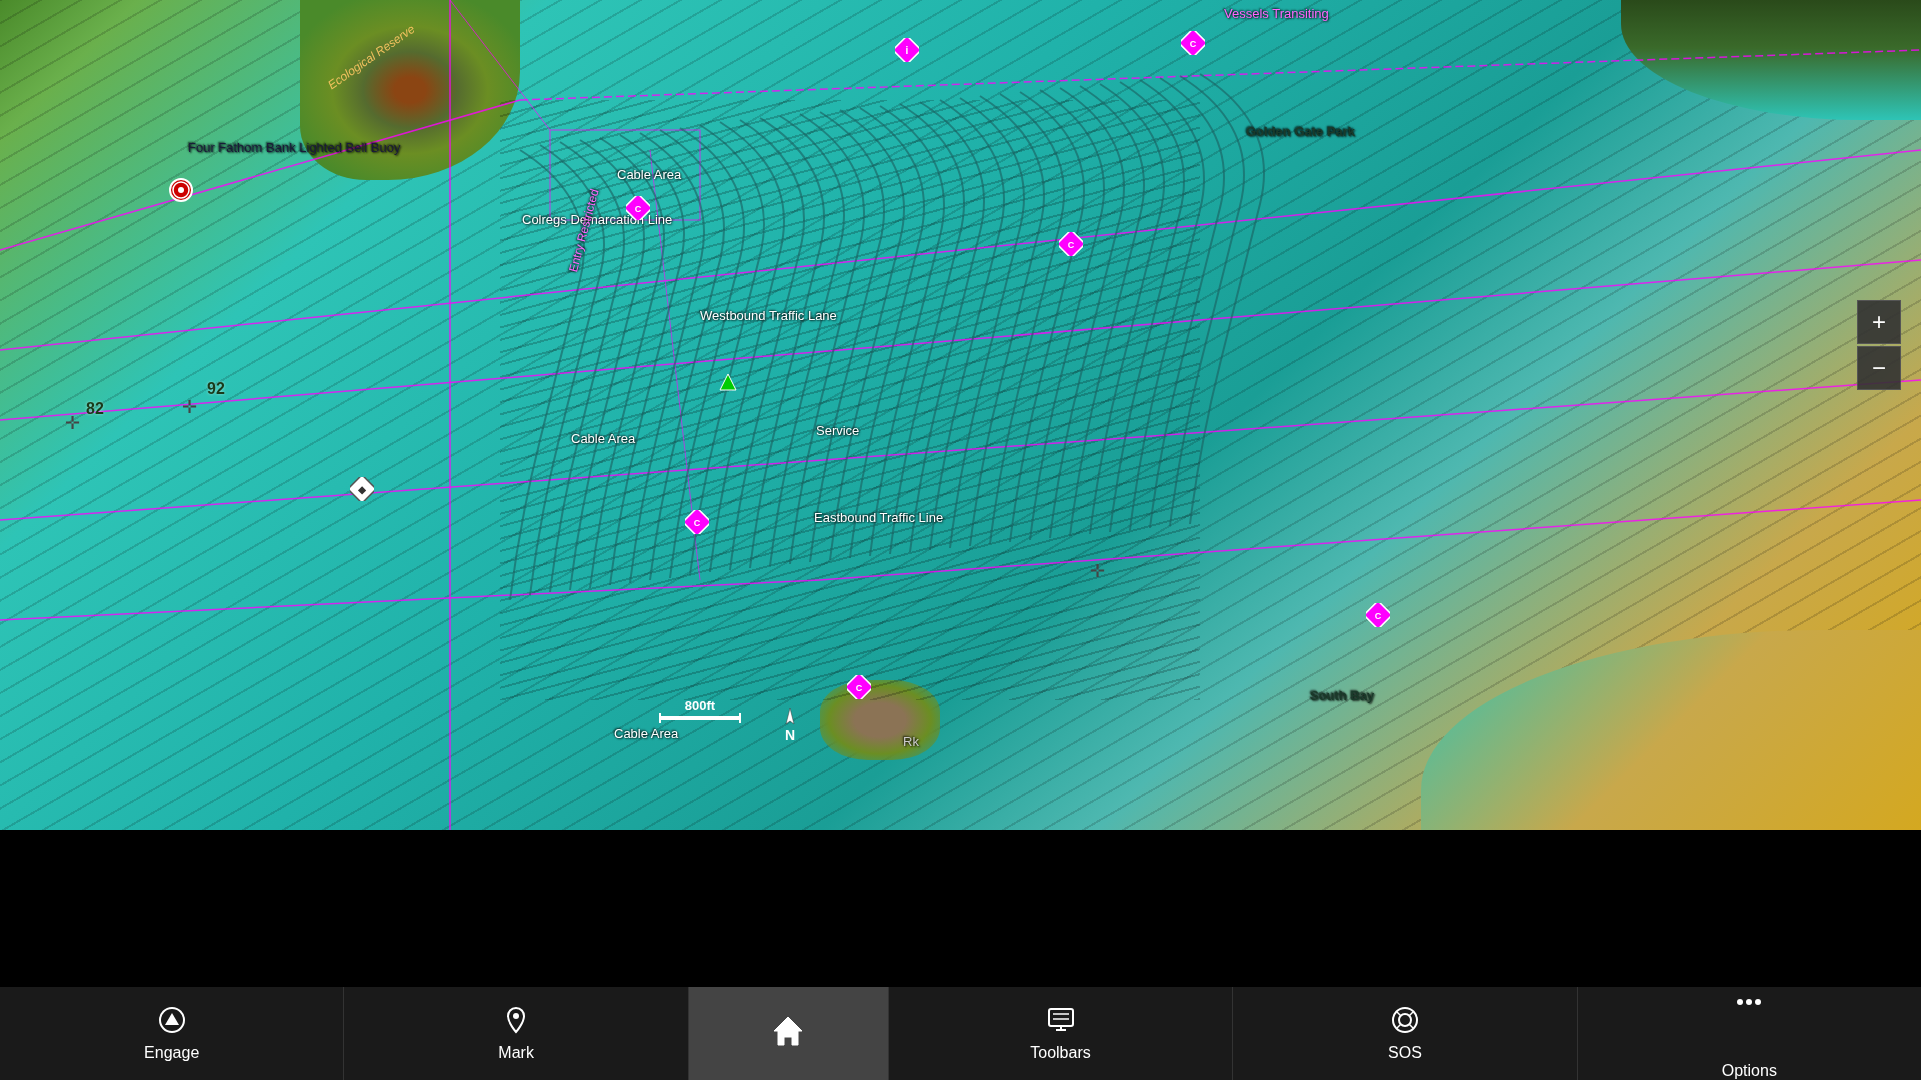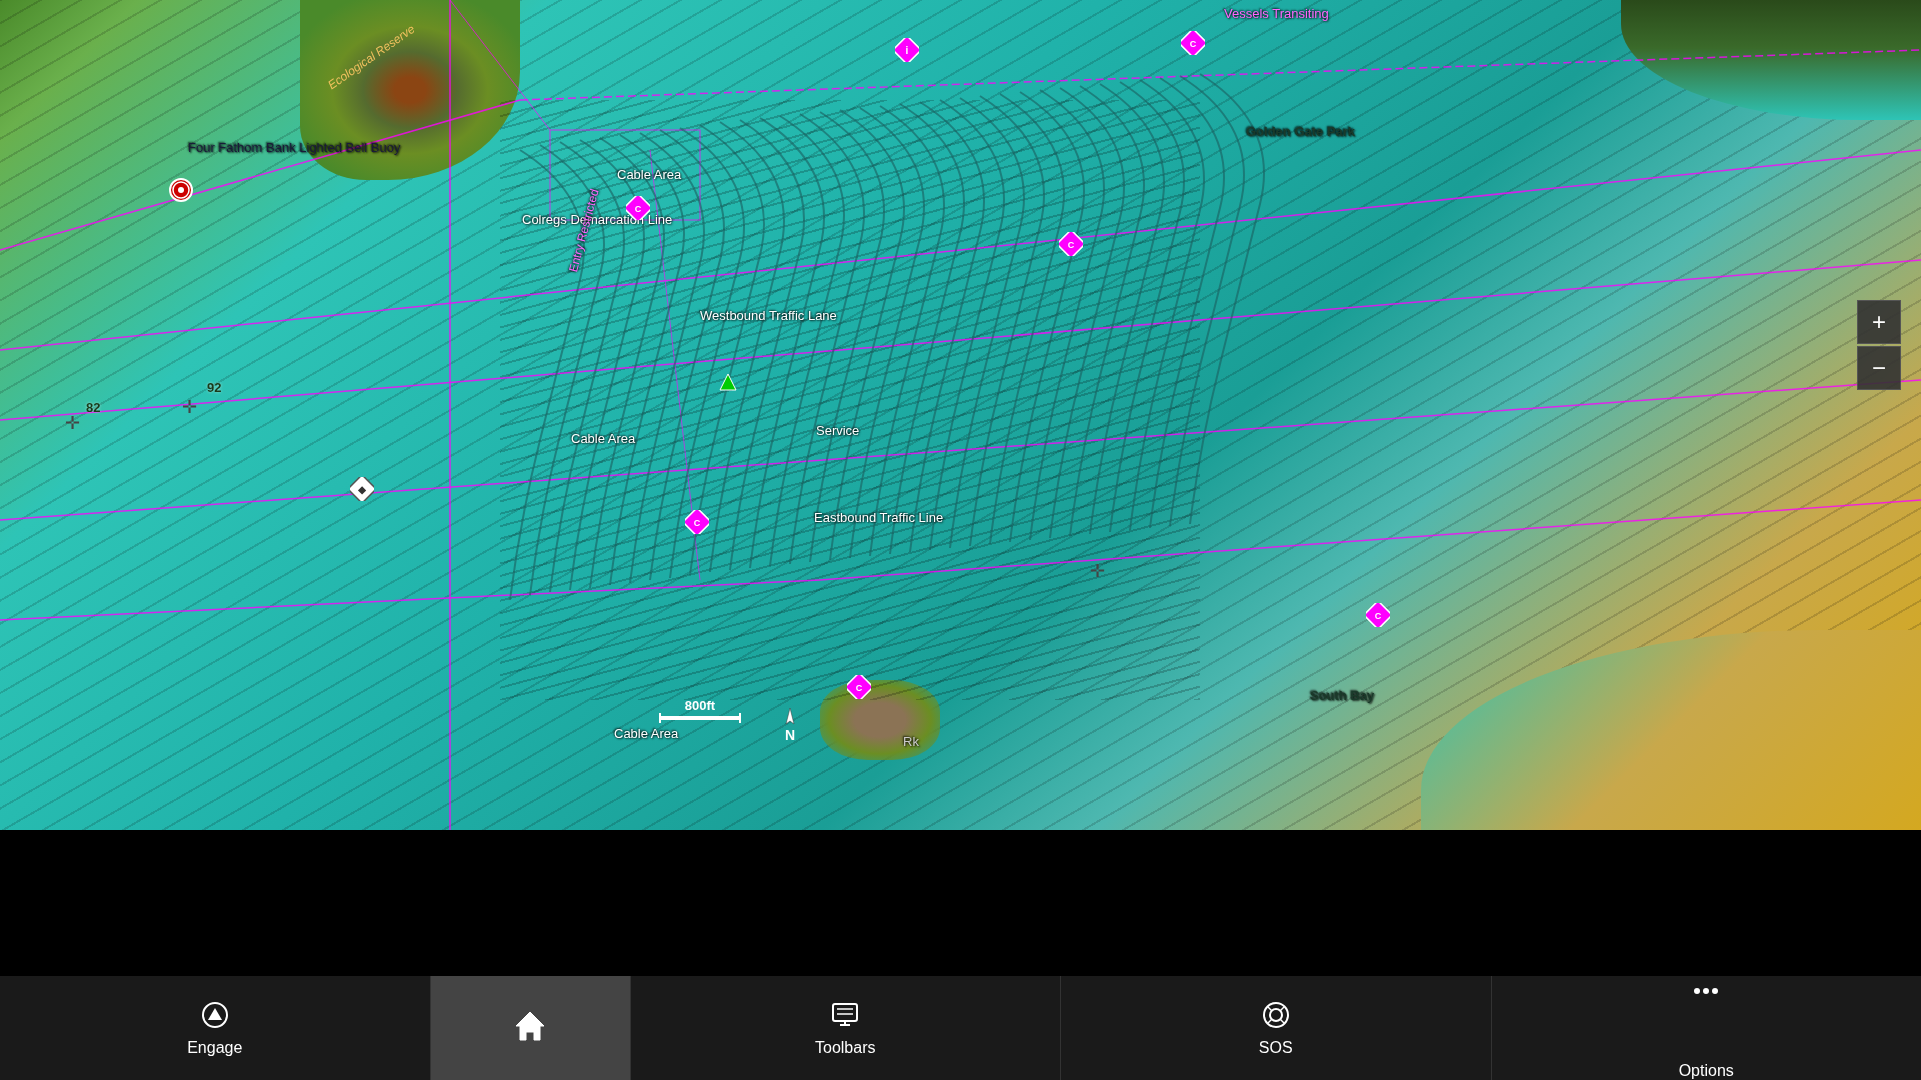--- a/index.html
+++ b/index.html
@@ -88,21 +88,21 @@
       border: 2px solid #fff;
       display: flex;
       align-items: center;
       justify-content: center;
     }
 
     
     .depth-label {
       position: absolute;
       color: #1a3a1a;
-      font-size: 13px;
+      font-size: 16px;
       font-weight: 600;
       text-shadow: 0 0 3px rgba(255,255,255,0.5);
     }
 
     
     #zoom-controls {
       position: absolute;
       right: 20px;
       top: 300px;
       display: flex;
@@ -122,21 +122,21 @@
       justify-content: center;
       cursor: pointer;
     }
 
     
     #bottom-nav {
       position: absolute;
       bottom: 0;
       left: 0;
       width: 1921px;
-      height: 104px; 
+      height: 93px; 
       background: #1a1a1a;
       display: flex;
       align-items: stretch;
     }
 
     .nav-item {
       flex: 1;
       display: flex;
       flex-direction: column;
       align-items: center;
@@ -410,20 +410,29 @@
     <div class="nav-item">
       <div class="nav-icon">
         <svg width="30" height="30" viewBox="0 0 30 30">
           <circle cx="15" cy="15" r="12" fill="none" stroke="white" stroke-width="2"></circle>
           <polygon points="15,8 22,20 8,20" fill="white"></polygon>
         </svg>
       </div>
       <div class="nav-label">Engage</div>
     </div>
 
+    <div class="nav-item">
+      <div class="nav-icon">
+        <svg width="30" height="30" viewBox="0 0 30 30">
+          <path d="M15,3 C10,3 7,7 7,11 C7,18 15,27 15,27 C15,27 23,18 23,11 C23,7 20,3 15,3 Z" fill="none" stroke="white" stroke-width="2"></path>
+          <circle cx="15" cy="11" r="3" fill="white"></circle>
+        </svg>
+      </div>
+      <div class="nav-label">Mark</div>
+    </div>
 
 
     <div class="nav-item home-btn">
       <div class="nav-icon">
         <svg width="36" height="36" viewBox="0 0 36 36">
           <polygon points="18,4 32,18 28,18 28,32 22,32 22,24 14,24 14,32 8,32 8,18 4,18" fill="white" stroke="white" stroke-width="1"></polygon>
         </svg>
       </div>
     </div>
 

